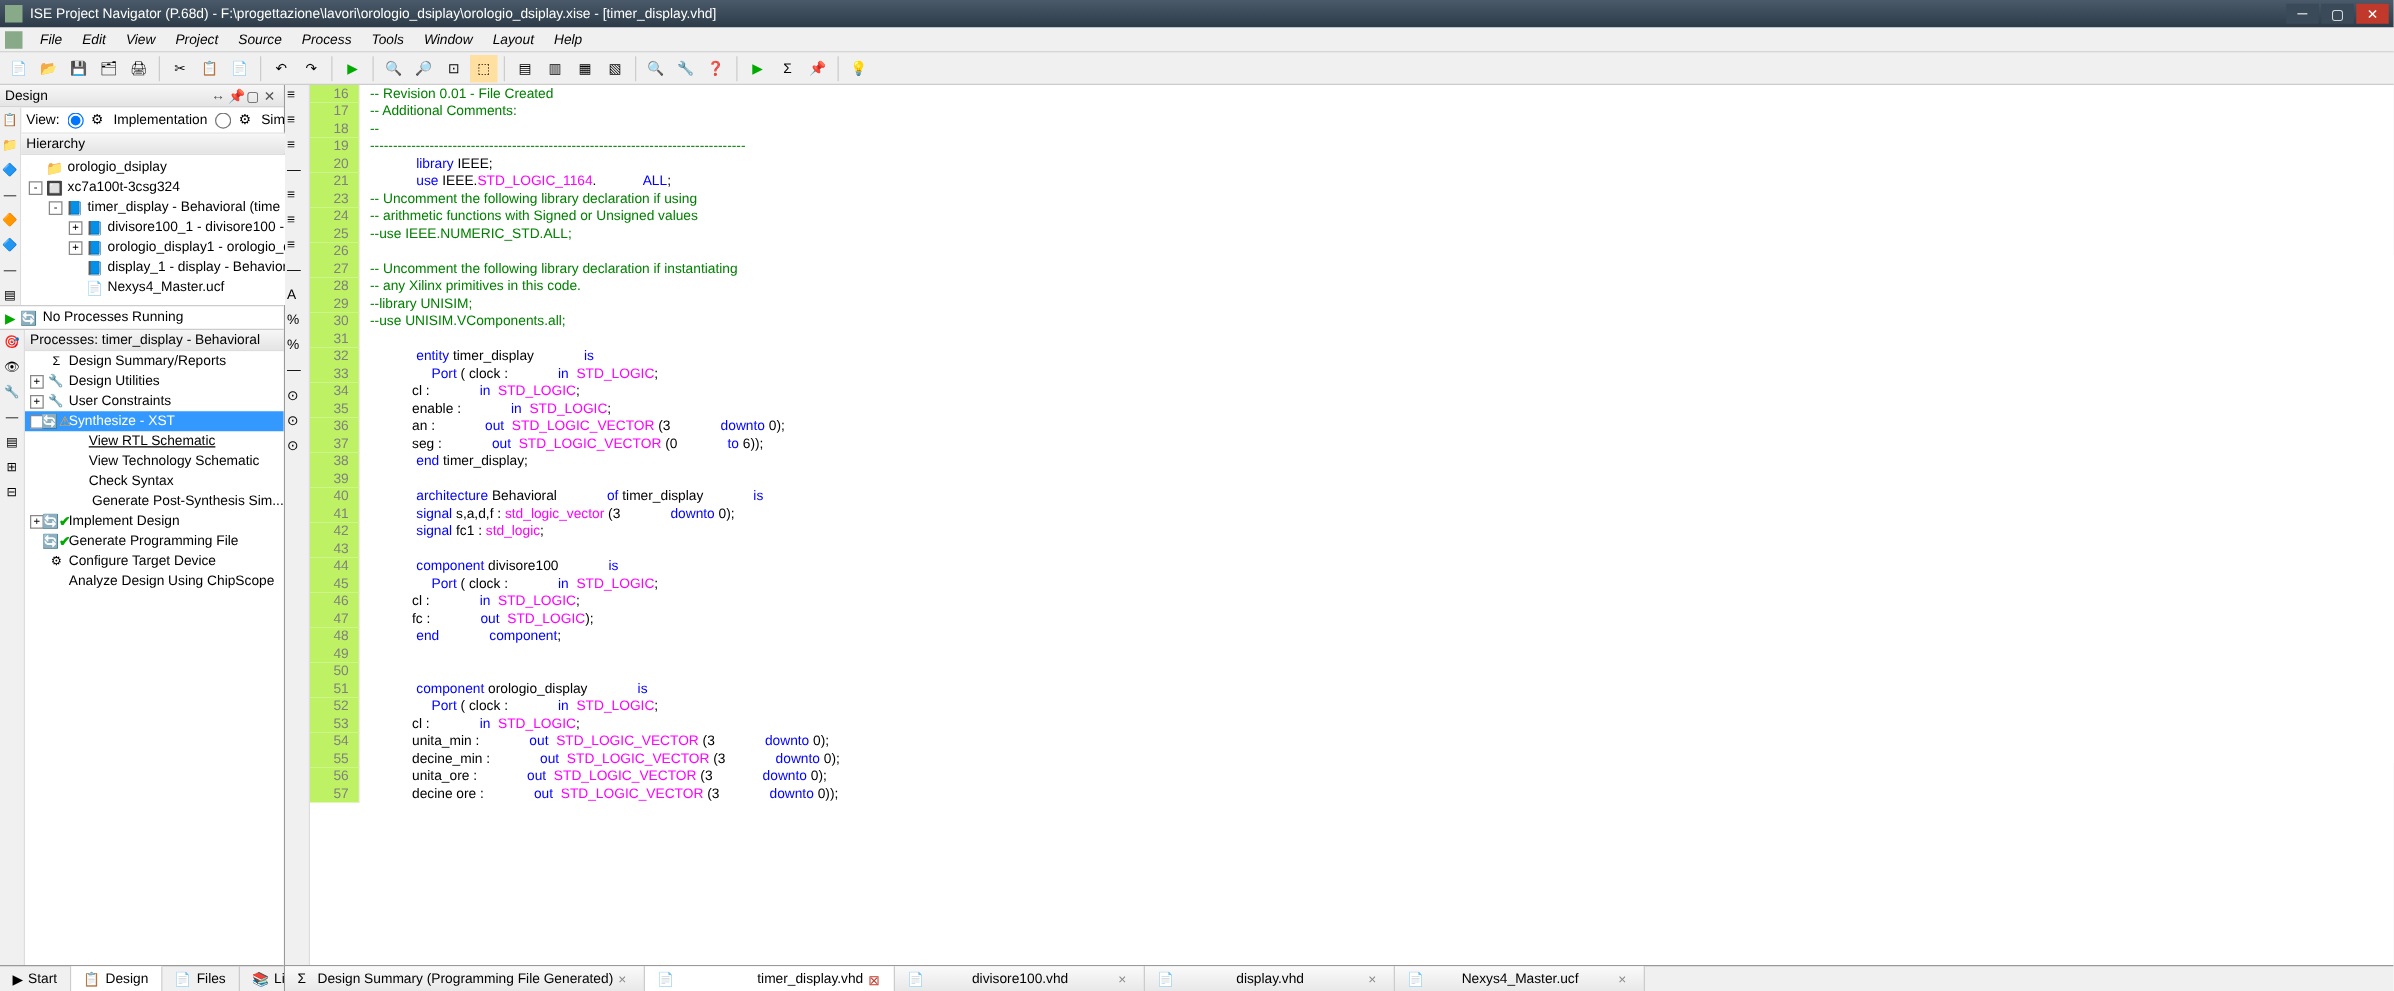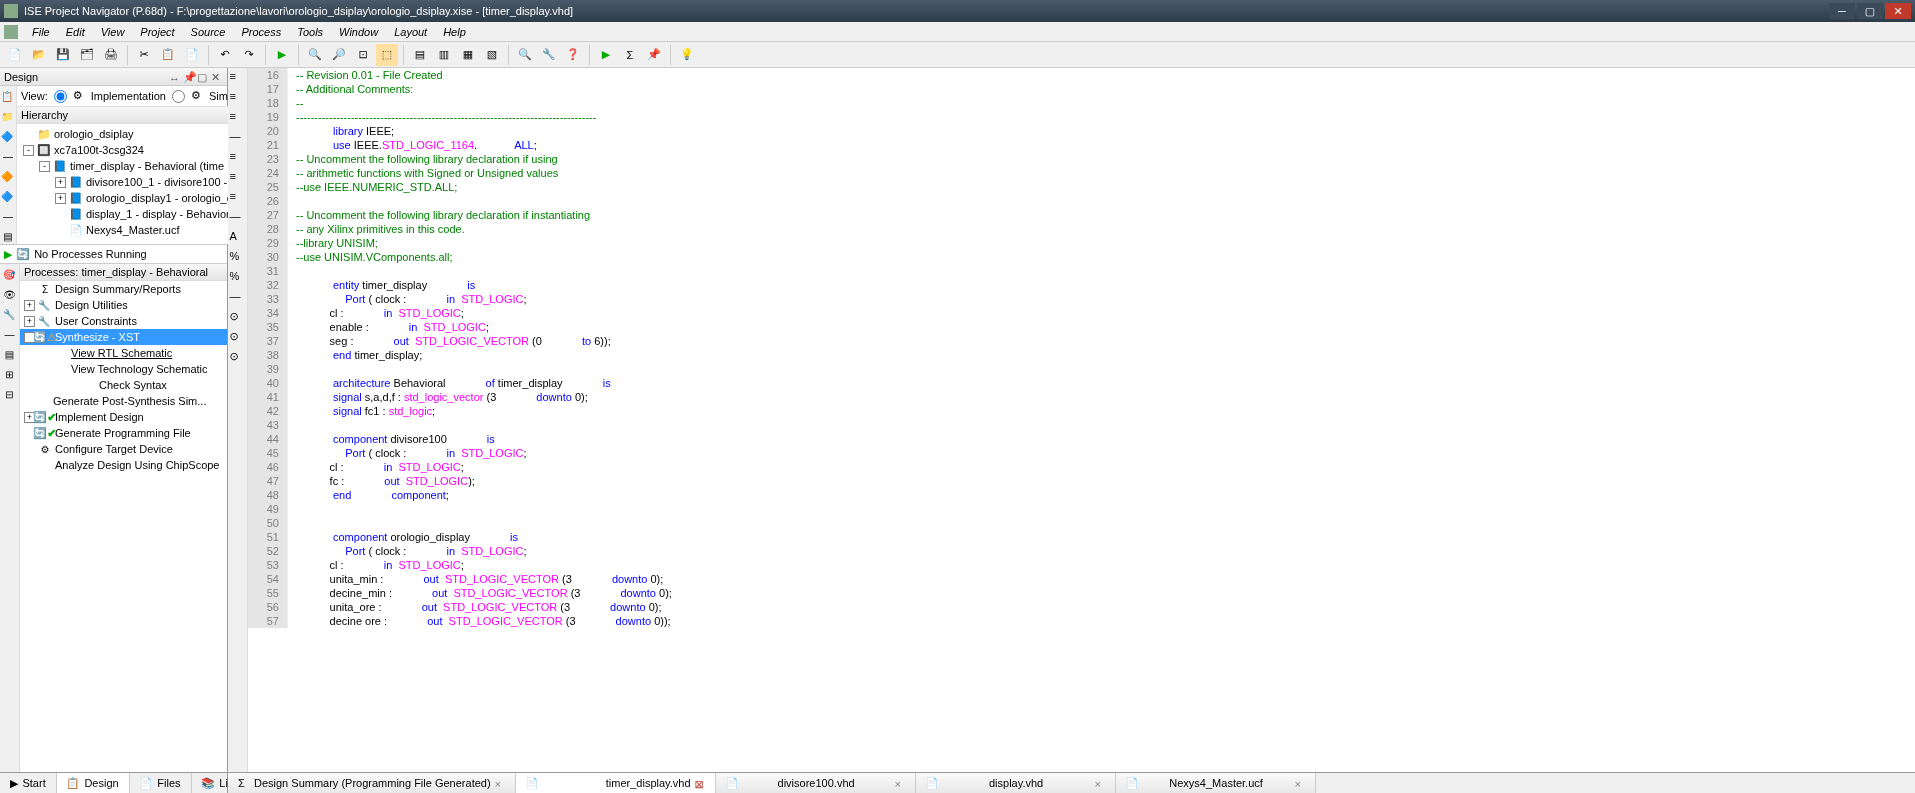--- a/index.html
+++ b/index.html
@@ -43,21 +43,21 @@
 .proc-row.sel { background:#3399ff; color:#fff; }
 .proc-row .exp { width:11px; height:11px; border:1px solid #888; display:flex; align-items:center; justify-content:center; font-size:9px; line-height:1; margin-right:3px; background:#fff; }
 .proc-row .noexp { width:11px; margin-right:3px; }
 .proc-row .picon { width:14px; height:14px; margin-right:3px; display:flex; align-items:center; justify-content:center; font-size:10px; }
 .rightcol { flex:1; display:flex; flex-direction:column; background:#fff; }
 .editor-wrap { flex:1; display:flex; overflow:hidden; }
 .ed-sidebar { width:20px; background:#f0f0f0; border-right:1px solid #ddd; display:flex; flex-direction:column; align-items:center; padding-top:2px; gap:4px; }
 .ed-sidebar div { width:16px; height:16px; cursor:default; }
 .code-area { flex:1; overflow:auto; background:#fff; }
 .code-line { display:flex; font-family:"Courier New",monospace; font-size:12px; height:14px; line-height:14px; }
-.gutter { width:40px; text-align:right; padding-right:8px; color:#808080; background:#e5e5e5; border-right:1px solid #eee; user-select:none; }
+.gutter { width:40px; text-align:right; padding-right:8px; color:#808080; background:#bef264; border-right:1px solid #eee; user-select:none; }
 .code { padding-left:8px; white-space:pre; }
 .c-comment { color:#008000; }
 .c-keyword { color:#0000ff;padding-left:37px; }
 .c-type { color:#ff00ff; }
 .c-default { color:#000; }
 .tabbar { height:21px; background:#f0f0f0; border-top:1px solid #999; display:flex; align-items:stretch; }
 .tab { display:flex; align-items:center; padding:0 10px; border-right:1px solid #ccc; background:linear-gradient(#fafafa,#e8e8e8); gap:4px; cursor:default; min-width:80px; }
 .tab.active { background:#fff; }
 .tab .ticon { width:12px; height:12px; }
 .tab .tclose { width:10px; height:10px; color:#888; margin-left:auto; }
@@ -252,26 +252,26 @@
             <div class="proc-row" style="padding-left: 20px; text-decoration: underline;">
               <span class="noexp"></span>
               <span class="picon"></span>
               <span>View RTL Schematic</span>
             </div>
             <div class="proc-row" style="padding-left: 20px;">
               <span class="noexp"></span>
               <span class="picon"></span>
               <span>View Technology Schematic</span>
             </div>
-            <div class="proc-row" style="padding-left: 20px; margin-left: 28px;">
+            <div class="proc-row" style="padding-left: 20px;">
               <span class="noexp"></span>
               <span class="picon"></span>
               <span>Check Syntax</span>
             </div>
-            <div class="proc-row" style="">
+            <div class="proc-row" style=" justify-content: flex-end;">
               <span class="noexp"></span>
               <span class="picon"></span>
               <span>Generate Post-Synthesis Sim...</span>
             </div>
             <div class="proc-row" style="padding-left: 4px;">
               <span class="exp">+</span>
               <span class="picon">
                 <span class="blue-arrows">🔄</span>
                 <span class="green-check">✔</span>
               </span>
@@ -409,20 +409,24 @@
           </div>
           <div class="code-line">
             <div class="gutter">34</div>
             <div class="code"><span class="c-default">           cl : </span><span class="c-keyword">in</span><span class="c-default">  </span><span class="c-type">STD_LOGIC</span><span class="c-default">;</span></div>
           </div>
           <div class="code-line">
             <div class="gutter">35</div>
             <div class="code"><span class="c-default">           enable : </span><span class="c-keyword">in</span><span class="c-default">  </span><span class="c-type">STD_LOGIC</span><span class="c-default">;</span></div>
           </div>
           <div class="code-line">
+            <div class="gutter">36</div>
+            <div class="code"><span class="c-default">           an : </span><span class="c-keyword">out</span><span class="c-default">  </span><span class="c-type">STD_LOGIC_VECTOR</span><span class="c-default"> (3 </span><span class="c-keyword">downto</span><span class="c-default"> 0);</span></div>
+          </div>
+          <div class="code-line">
             <div class="gutter">37</div>
             <div class="code"><span class="c-default">           seg : </span><span class="c-keyword">out</span><span class="c-default">  </span><span class="c-type">STD_LOGIC_VECTOR</span><span class="c-default"> (0 </span><span class="c-keyword">to</span><span class="c-default"> 6));</span></div>
           </div>
           <div class="code-line">
             <div class="gutter">38</div>
             <div class="code"><span class="c-keyword">end</span><span class="c-default"> timer_display;</span></div>
           </div>
           <div class="code-line">
             <div class="gutter">39</div>
             <div class="code"></div>

